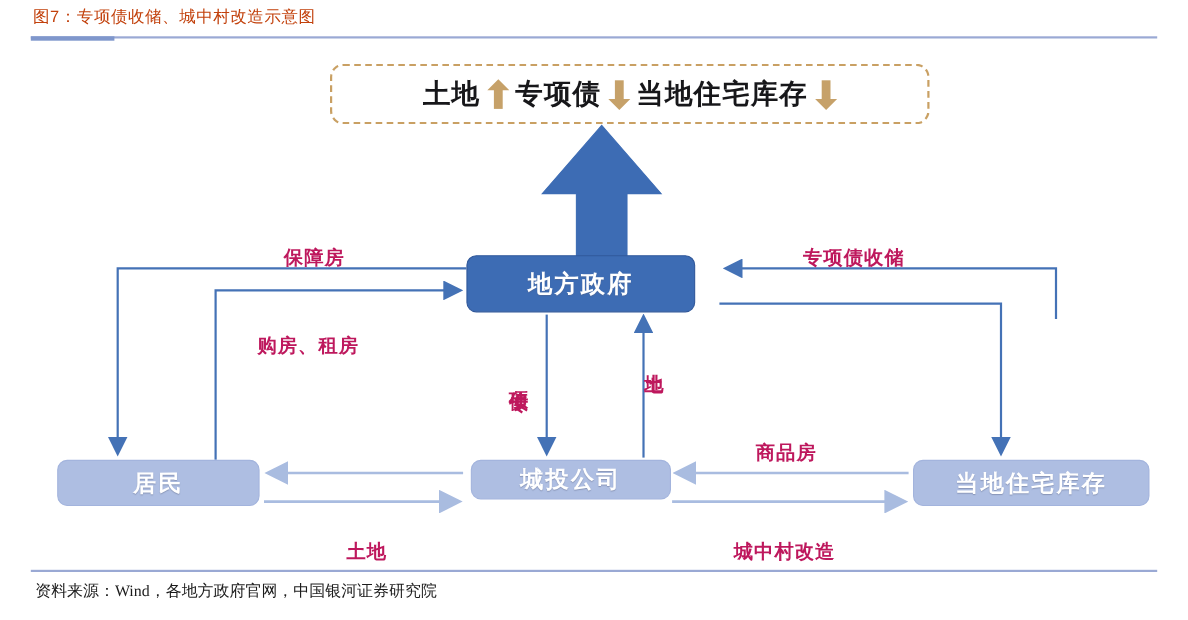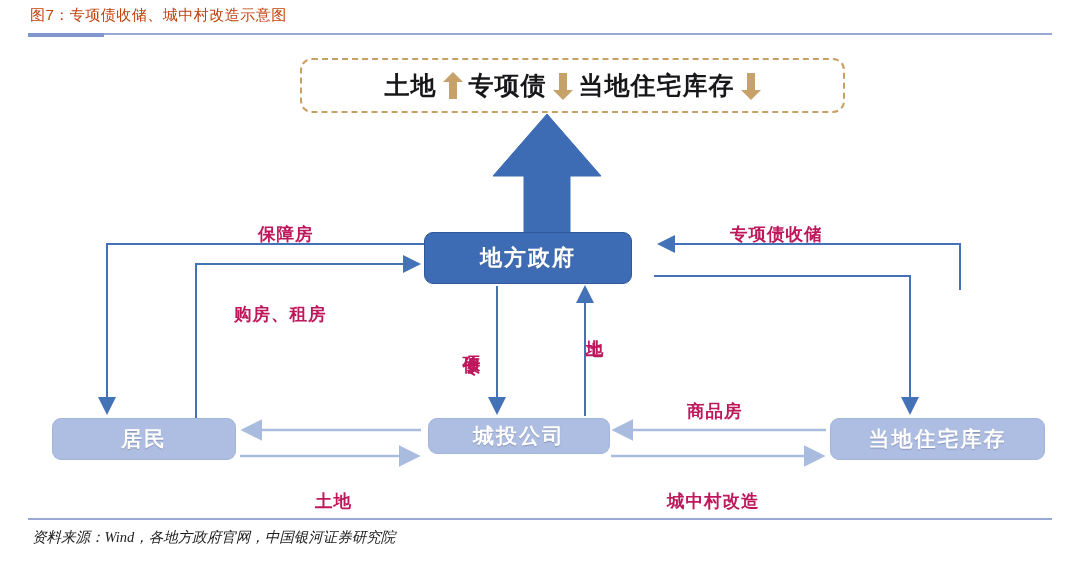--- a/index.html
+++ b/index.html
@@ -29,21 +29,21 @@
   }
 
   
   .rule-bot {
     position: absolute; left: 28px; top: 518px; width: 1024px; height: 2px;
     background: #9aa9d4;
   }
   .src {
     position: absolute; left: 32px; top: 528px;
     font-family: "Liberation Serif", "DejaVu Serif", serif;
-    font-style: italic; font-size: 14.5px; color: #1b1b1b;
+    font-size: 14.5px; color: #1b1b1b;
     white-space: nowrap;
   }
 
   
   .canvas { position: absolute; left: 0; top: 38px; width: 1080px; height: 478px; padding-left: 36px; }
 
   
   .dashed-box {
     position: absolute; left: 300px; top: 20px; width: 545px; height: 55px;
     border: 2.5px dashed #c9a063; border-radius: 12px;

